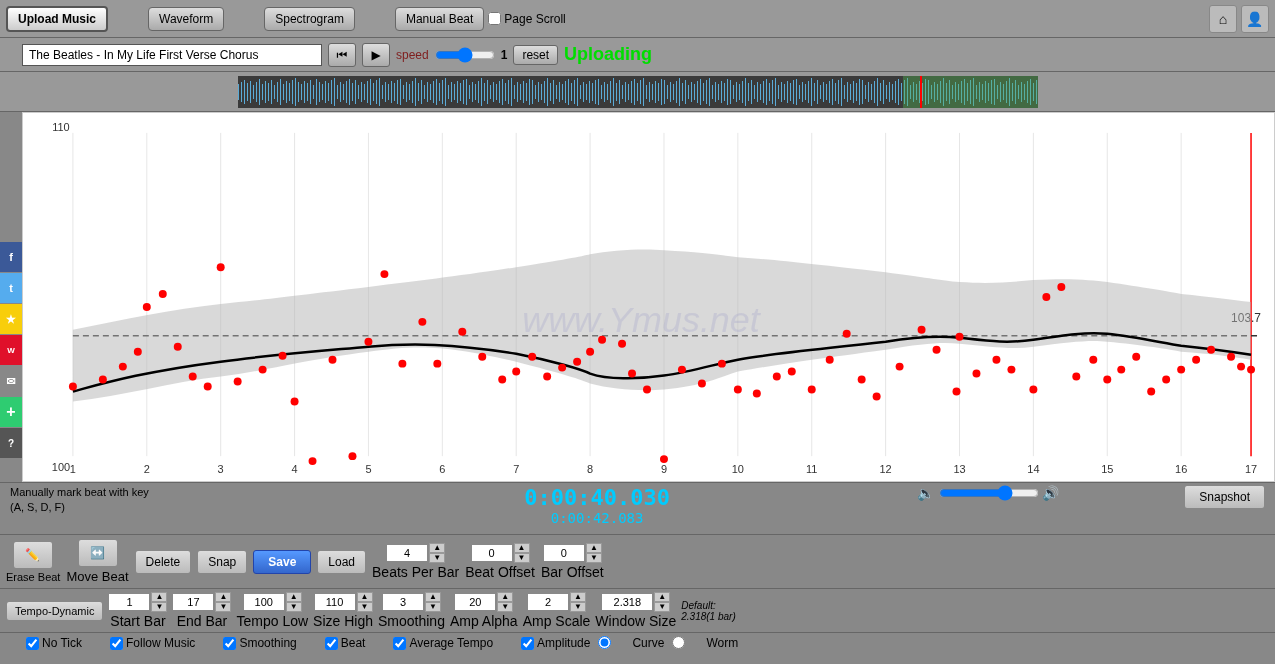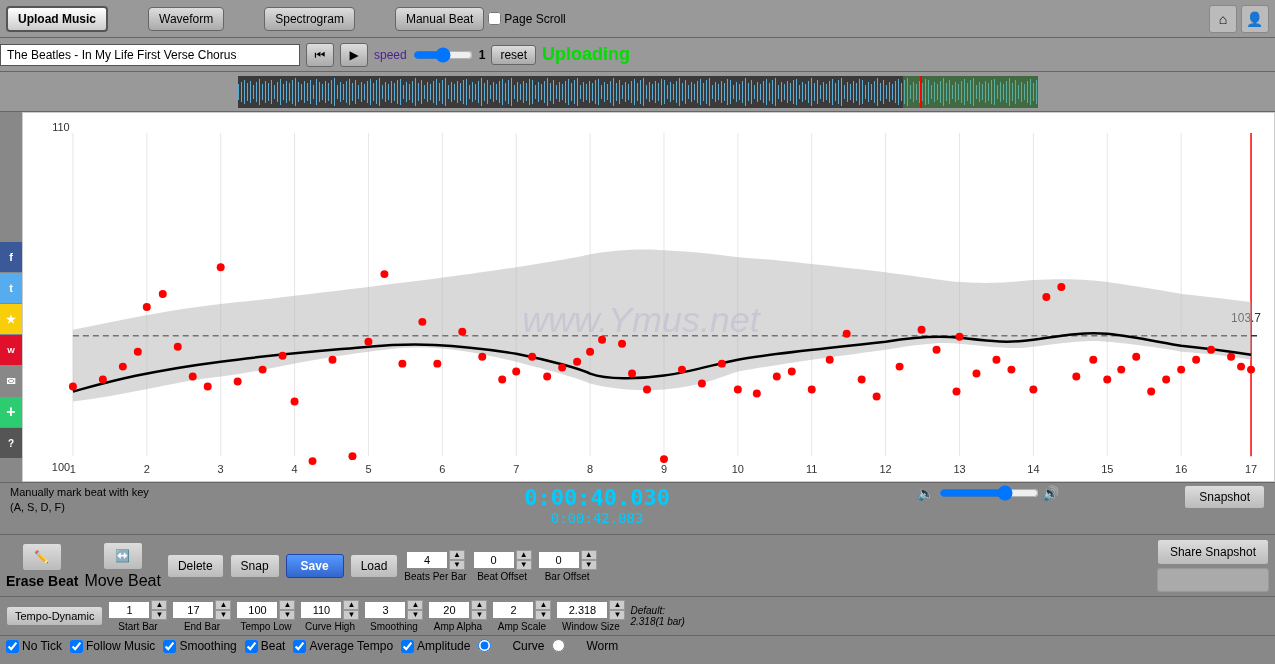--- a/index.html
+++ b/index.html
@@ -45,42 +45,42 @@
       display: flex; align-items: center; justify-content: center;
       cursor: pointer; font-size: 14px;
     }
 
     
     #second-toolbar {
       background: #999;
       height: 34px;
       display: flex;
       align-items: center;
-      padding: 2px 0;
+      padding: 2px 22px;
       gap: 6px;
       border-bottom: 1px solid #666;
     }
     .file-input {
       background: #fff;
       border: 1px solid #555;
       padding: 3px 6px;
       width: 300px;
       font-size: 12px;
       color: #000;
     }
     .transport-btn {
       background: linear-gradient(to bottom, #ddd 0%, #aaa 100%);
       border: 1px solid #666;
       border-radius: 3px;
       width: 28px; height: 24px;
       cursor: pointer;
       display: flex; align-items: center; justify-content: center;
       font-size: 12px;
     }
-    .speed-label { font-size: 12px; color: #4c1d95; }
+    .speed-label { font-size: 12px; color: #7f1d1d; }
     .speed-value { font-size: 12px; color: #000; font-weight: bold; }
     .reset-btn {
       background: linear-gradient(to bottom, #ddd 0%, #aaa 100%);
       border: 1px solid #666;
       border-radius: 3px;
       padding: 2px 8px;
       cursor: pointer;
       font-size: 12px;
     }
     .uploading-text { color: #00dd00; font-weight: bold; font-size: 18px; }
@@ -181,21 +181,21 @@
       font-weight: bold;
     }
     .num-input-group { display: flex; flex-direction: column; align-items: center; gap: 1px; }
     .num-input {
       width: 42px; height: 18px;
       border: 1px solid #888;
       background: #fff;
       text-align: center;
       font-size: 11px;
     }
-    .num-label { font-size: 10px; color: #000; text-align: center; }
+    .num-label { font-size: 14px; color: #000; text-align: center; }
     .spin-group { display: flex; flex-direction: column; gap: 0; }
     .spin-btn {
       width: 16px; height: 10px;
       background: #ccc;
       border: 1px solid #999;
       cursor: pointer;
       font-size: 8px;
       display: flex; align-items: center; justify-content: center;
       line-height: 1;
     }
@@ -203,21 +203,21 @@
 
     
     #options-bar {
       background: #888;
       padding: 3px 6px;
       display: flex;
       align-items: center;
       gap: 8px;
       border-top: 1px solid #666;
     }
-    .opt-label { display: flex; align-items: center; gap: 3px; font-size: 12px; color: #000; }
+    .opt-label { display: flex; align-items: center; gap: 3px; font-size: 12px; color: #000; margin-left: 20px; }
     .mode-label { display: flex; align-items: flex-start; gap: 21px; font-size: 12px; color: #000; }
 
     
     .tempo-dynamic-btn {
       background: linear-gradient(to bottom, #ddd 0%, #bbb 100%);
       border: 1px solid #888;
       border-radius: 3px;
       padding: 3px 8px;
       cursor: pointer;
       font-size: 11px;
@@ -732,25 +732,25 @@
   </div>
   <div class="snapshot-area">
     <button class="snapshot-btn">Snapshot</button>
   </div>
 </div>
 
 <div id="controls-bar">
 
   <div style="display:flex;flex-direction:column;align-items:center;gap:2px;">
     <button class="ctrl-btn" style="width:40px;height:28px;">✏️</button>
-    <span style="font-size:14px;font-weight:bold;">Erase Beat</span>
+    <span style="font-size:11px;">Erase Beat</span>
   </div>
   <div style="display:flex;flex-direction:column;align-items:center;gap:2px;">
     <button class="ctrl-btn" style="width:40px;height:28px;">↔️</button>
-    <span style="font-size:16px;">Move Beat</span>
+    <span style="font-size:13px;">Move Beat</span>
   </div>
 
   <button class="ctrl-btn">Delete</button>
   <button class="ctrl-btn">Snap</button>
   <button class="ctrl-btn-save">Save</button>
   <button class="ctrl-btn">Load</button>
 
   <div class="num-input-group">
     <div class="input-spin">
       <input class="num-input" type="text" value="4" style="">
@@ -777,24 +777,20 @@
     <div class="input-spin">
       <input class="num-input" type="text" value="0" style="">
       <div class="spin-group">
         <button class="spin-btn">▲</button>
         <button class="spin-btn">▼</button>
       </div>
     </div>
     <span class="num-label">Bar Offset</span>
   </div>
 
-  <div style="margin-left:auto; display:flex; flex-direction:column; gap:3px;">
-    <button class="share-snapshot-btn">Share Snapshot</button>
-    <button class="ctrl-btn" style="background:#aaa;color:#aaa;border-color:#999;">---</button>
-  </div>
 </div>
 
 <div style="background:#888; padding:3px 6px; display:flex; align-items:center; gap:5px; border-top:1px solid #666;">
   <button class="tempo-dynamic-btn">Tempo-Dynamic</button>
 
   <div class="num-input-group">
     <div class="input-spin">
       <input class="num-input" type="text" value="1" style="">
       <div class="spin-group">
         <button class="spin-btn">▲</button>
@@ -827,21 +823,21 @@
   </div>
 
   <div class="num-input-group">
     <div class="input-spin">
       <input class="num-input" type="text" value="110" style="">
       <div class="spin-group">
         <button class="spin-btn">▲</button>
         <button class="spin-btn">▼</button>
       </div>
     </div>
-    <span class="num-label">Curve High</span>
+    <span class="num-label">Size High</span>
   </div>
 
   <div class="num-input-group">
     <div class="input-spin">
       <input class="num-input" type="text" value="3" style="">
       <div class="spin-group">
         <button class="spin-btn">▲</button>
         <button class="spin-btn">▼</button>
       </div>
     </div>

